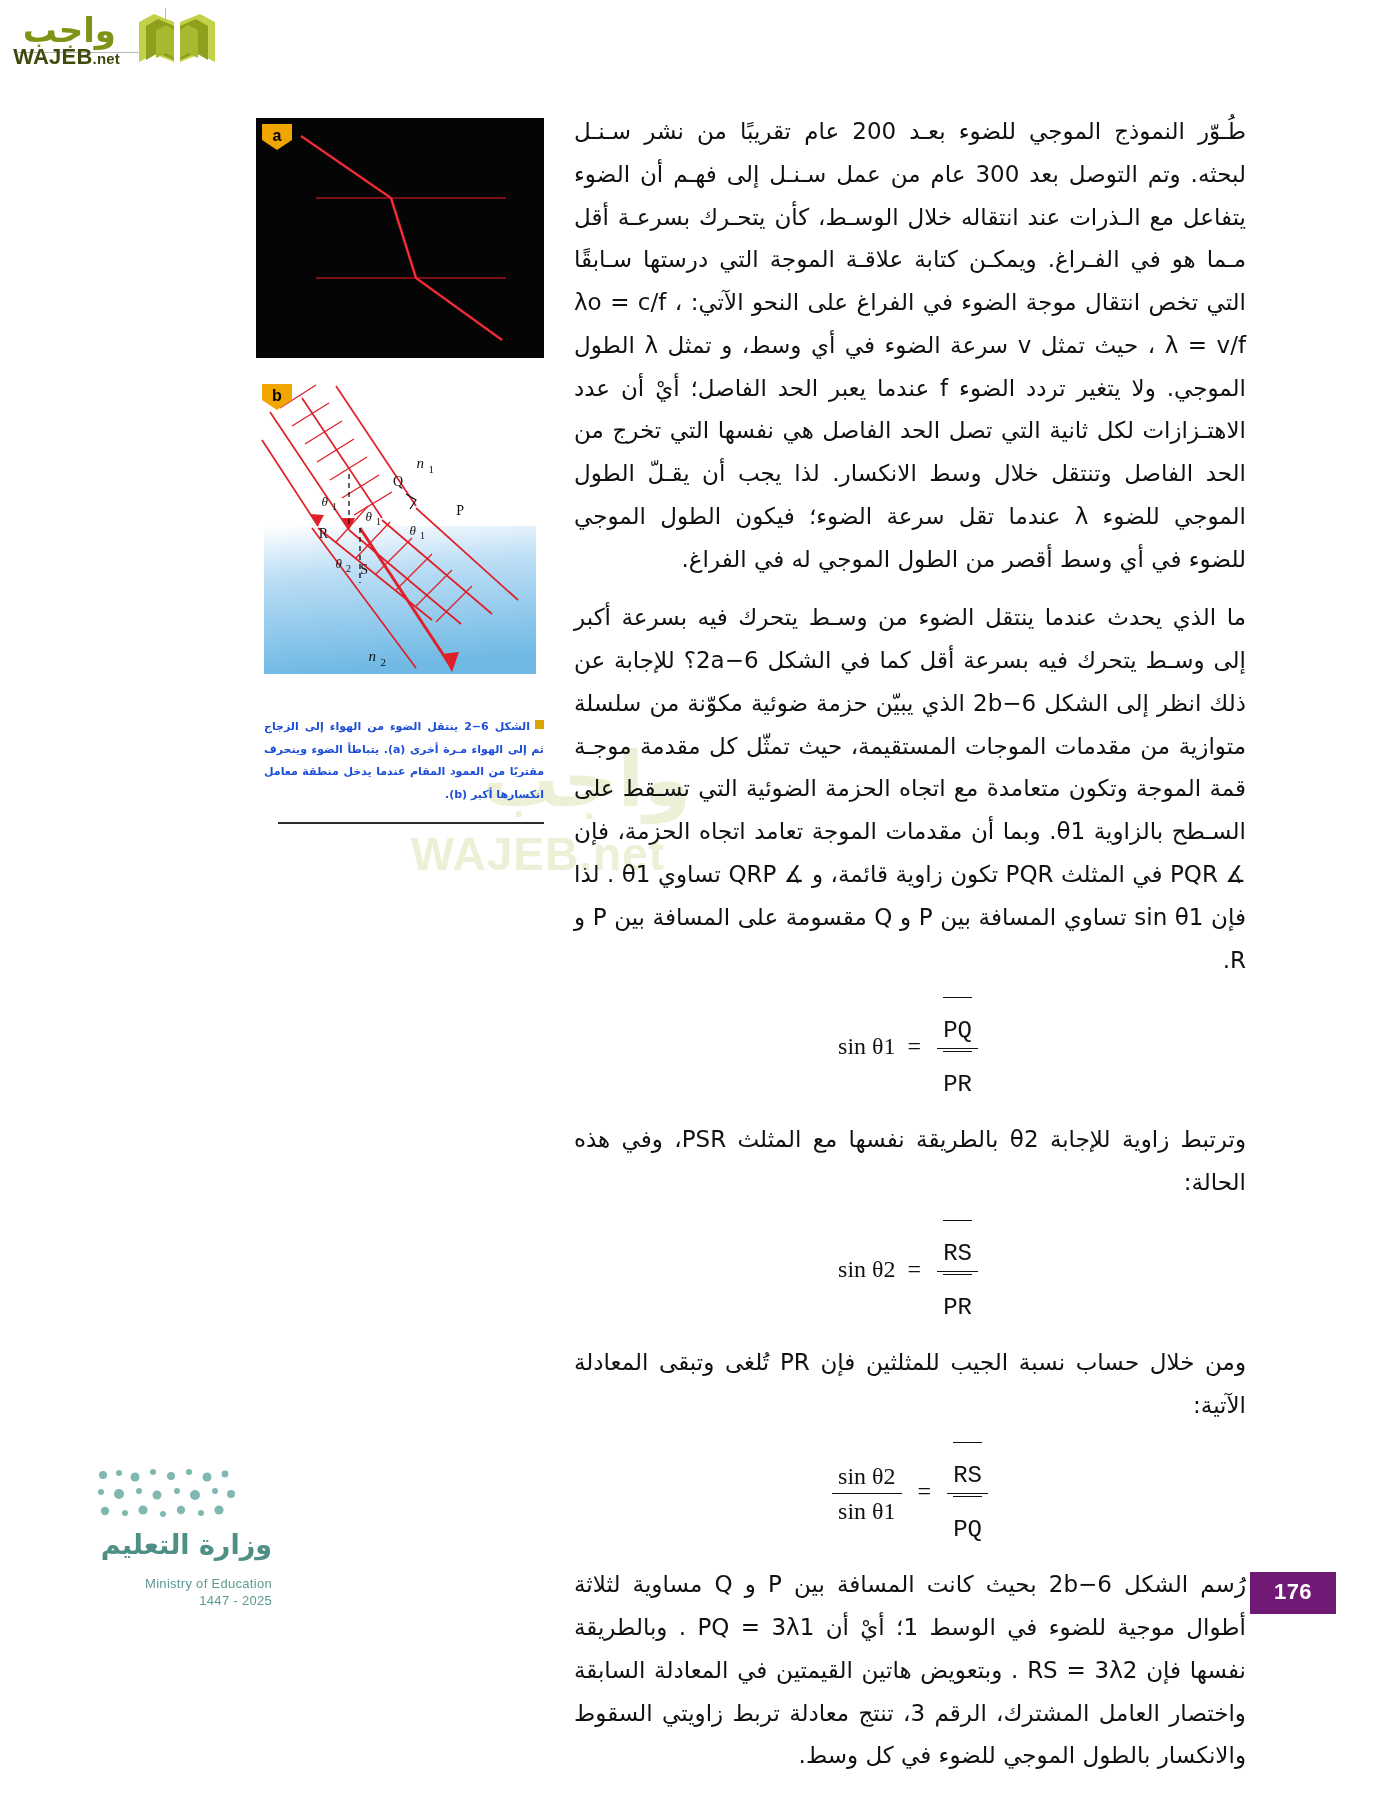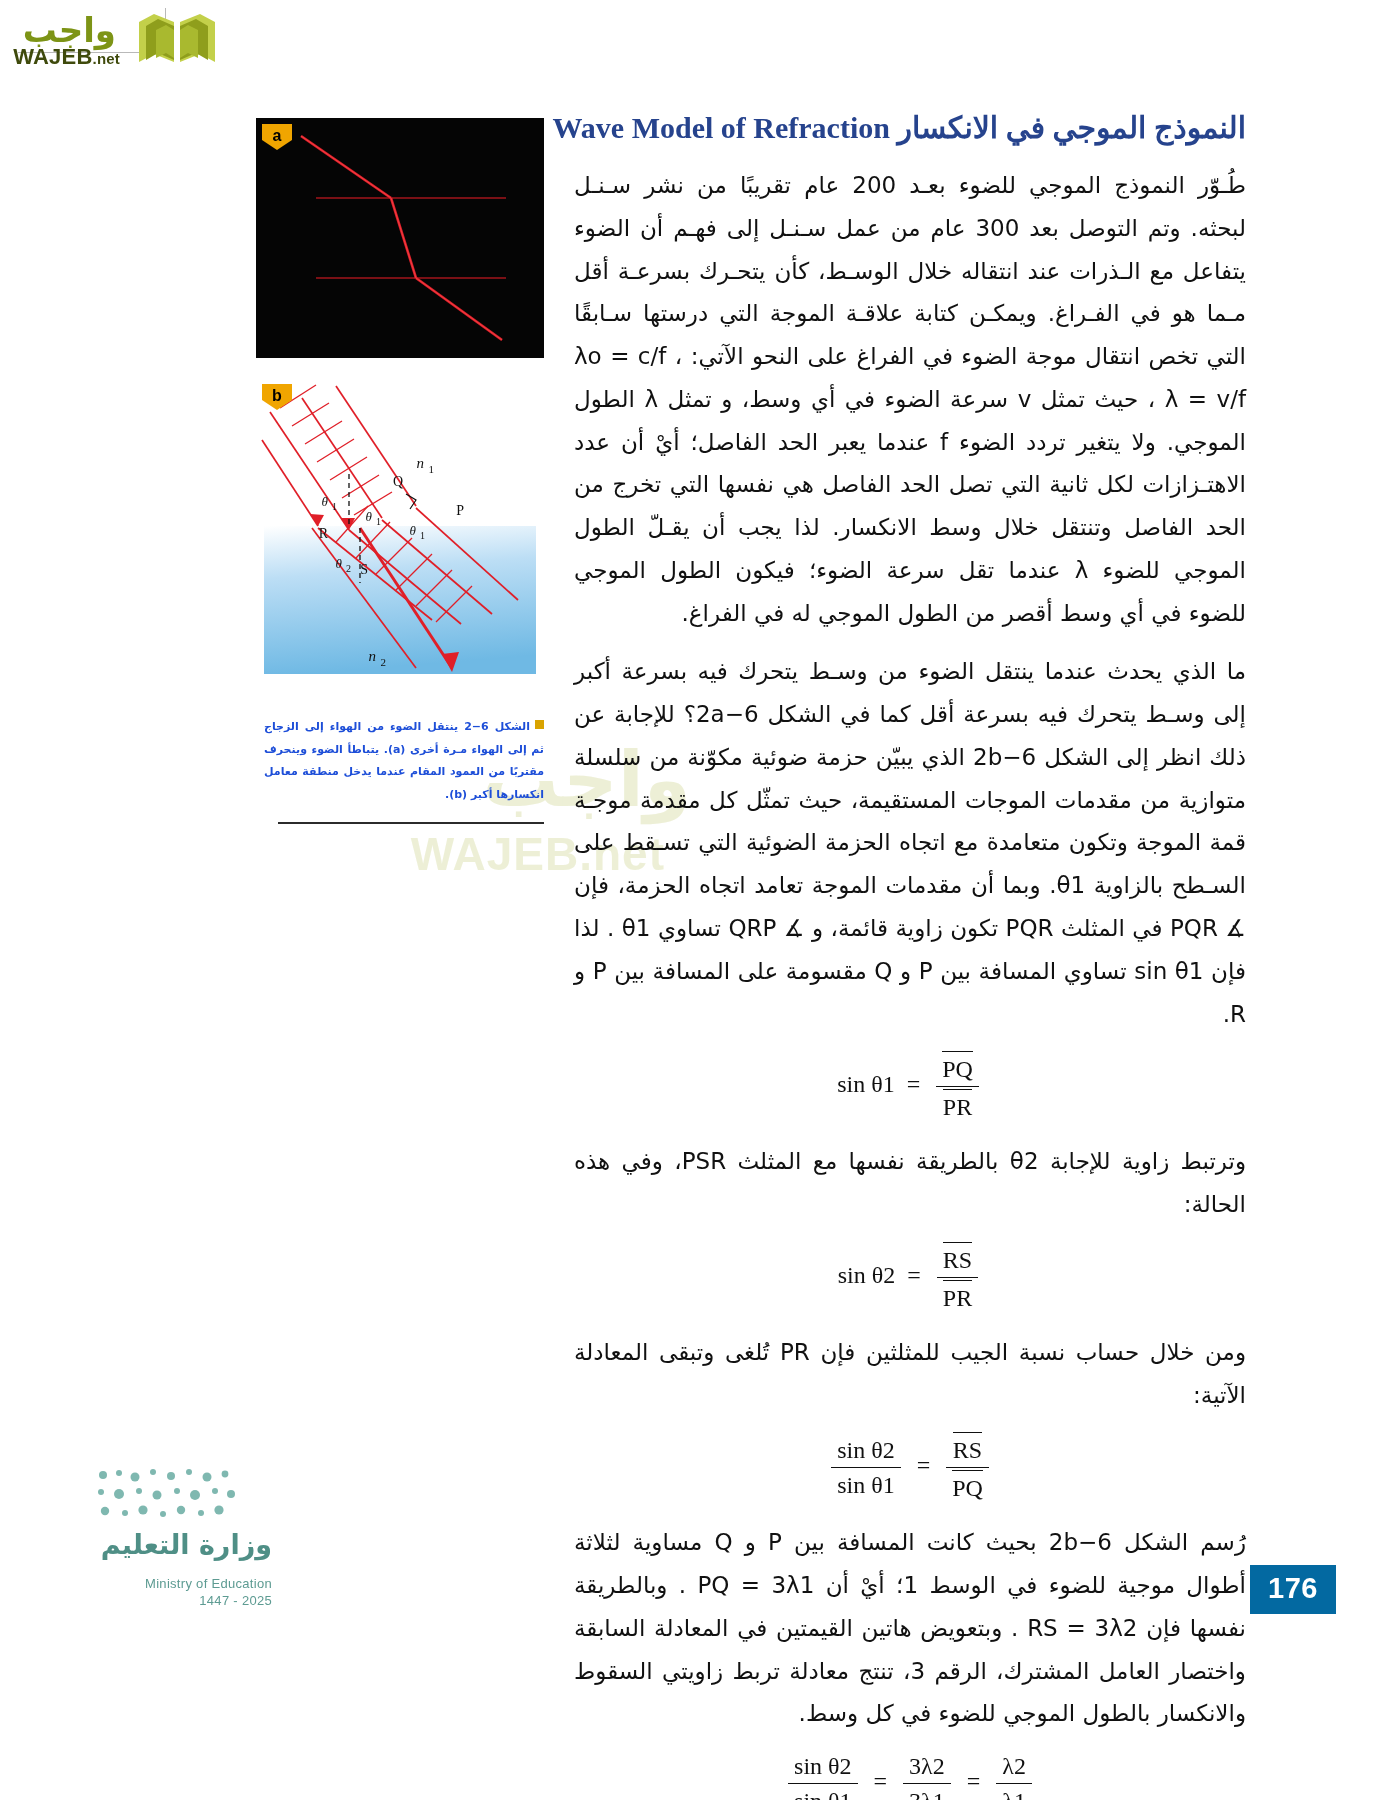--- a/index.html
+++ b/index.html
@@ -160,22 +160,23 @@
     border-bottom: 1.6px solid #111;
     line-height: 1.25;
   }
   .frac .den {
     display: block;
     padding: 2px 6px 0 6px;
     line-height: 1.25;
   }
   .ovl {
     border-top: 1.6px solid #111;
-    padding-top: 2px;
+    padding-top: 18px;
     display: inline-block;
+    font-family: Liberation Mono, monospace;
   }
 
   
   .col-fig {
     position: absolute;
     right: 852px;
     top: 118px;
     width: 290px;
   }
   .fig-a {
@@ -270,25 +271,25 @@
     color: #5d9b92;
     margin-top: 2px;
     letter-spacing: .3px;
   }
   .pagenum {
     position: absolute;
     right: 60px;
     bottom: 186px;
     min-width: 66px;
     padding: 7px 10px 9px 10px;
-    background: #0369a1;
+    background: #701a75;
     color: #ffffff;
     font-family: "Liberation Sans", sans-serif;
     font-weight: bold;
-    font-size: 29px;
+    font-size: 22px;
     text-align: center;
     letter-spacing: .5px;
   }
 </style>
 </head>
 <body>
 
 <div class="page">
 
   <div class="brand">
@@ -419,24 +420,20 @@
 
     <div class="caption">
       <span class="cap-sq"></span><span class="b">الشكل 6−2</span>
       <span>ينتقل الضوء من الهواء إلى الزجاج ثم إلى الهواء مـرة أخرى (a). يتباطأ الضوء وينحرف مقتربًا من العمود المقام عندما يدخل منطقة معامل انكسارها أكبر (b).</span>
     </div>
     <div class="caption-rule"></div>
   </div>
 
   <div class="col-text">
 
-    <h1 class="heading">
-      <span>النموذج الموجي في الانكسار</span>
-      <span class="en">Wave Model of Refraction</span>
-    </h1>
 
     <p class="body">طُـوّر النموذج الموجي للضوء بعـد 200 عام تقريبًا من نشر سـنـل لبحثه. وتم التوصل بعد 300 عام من عمل سـنـل إلى فهـم أن الضوء يتفاعل مع الـذرات عند انتقاله خلال الوسـط، كأن يتحـرك بسرعـة أقل مـما هو في الفـراغ. ويمكـن كتابة علاقـة الموجة التي درستها سـابقًا التي تخص انتقال موجة الضوء في الفراغ على النحو الآتي: λo = c/f ، λ = v/f ، حيث تمثل v سرعة الضوء في أي وسط، و تمثل λ الطول الموجي. ولا يتغير تردد الضوء f عندما يعبر الحد الفاصل؛ أيْ أن عدد الاهتـزازات لكل ثانية التي تصل الحد الفاصل هي نفسها التي تخرج من الحد الفاصل وتنتقل خلال وسط الانكسار. لذا يجب أن يقـلّ الطول الموجي للضوء λ عندما تقل سرعة الضوء؛ فيكون الطول الموجي للضوء في أي وسط أقصر من الطول الموجي له في الفراغ.</p>
 
     <p class="body">ما الذي يحدث عندما ينتقل الضوء من وسـط يتحرك فيه بسرعة أكبر إلى وسـط يتحرك فيه بسرعة أقل كما في الشكل 6−2a؟ للإجابة عن ذلك انظر إلى الشكل 6−2b الذي يبيّن حزمة ضوئية مكوّنة من سلسلة متوازية من مقدمات الموجات المستقيمة، حيث تمثّل كل مقدمة موجـة قمة الموجة وتكون متعامدة مع اتجاه الحزمة الضوئية التي تسـقط على السـطح بالزاوية θ1. وبما أن مقدمات الموجة تعامد اتجاه الحزمة، فإن ∡ PQR في المثلث PQR تكون زاوية قائمة، و ∡ QRP تساوي θ1 . لذا فإن sin θ1 تساوي المسافة بين P و Q مقسومة على المسافة بين P و R.</p>
 
     <div class="eq">
       <span>sin θ1</span>
       &nbsp;=&nbsp;
       <span class="frac">
         <span class="num"><span class="ovl">PQ</span></span>

